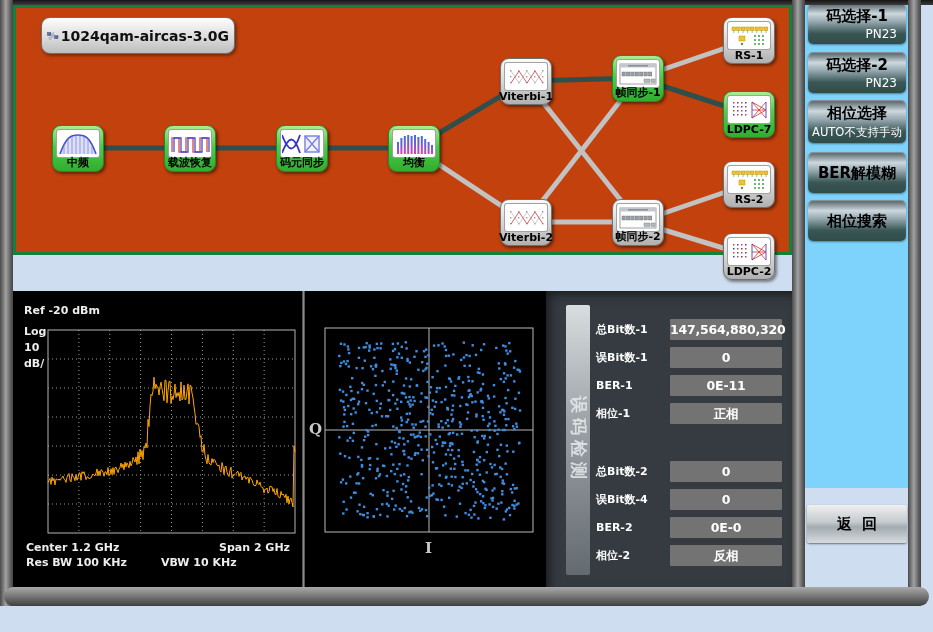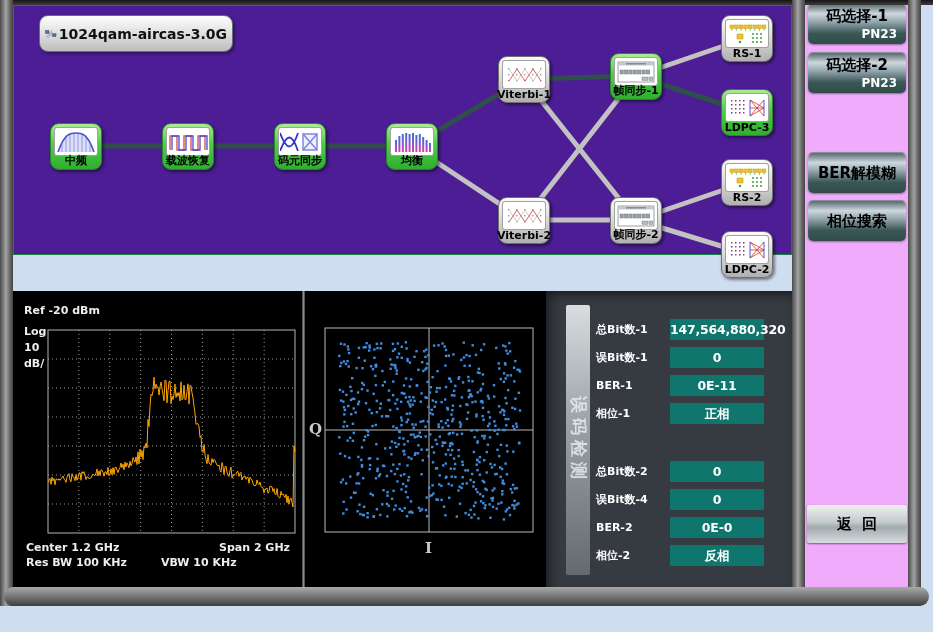--- a/index.html
+++ b/index.html
@@ -6,22 +6,22 @@
   .stage{position:relative;width:933px;height:632px;background:#cfddf1;overflow:hidden;
          font-family:"DejaVu Sans","Liberation Sans",sans-serif;}
   
   .tube-v{position:absolute;top:0;width:13px;height:606px;
           background:linear-gradient(90deg,#4a4a4a,#a2a2a2 45%,#5d5d5d 82%,#444);}
   .tube-bottom{position:absolute;left:4px;top:587px;width:925px;height:19px;border-radius:10px;
           background:linear-gradient(180deg,#a9a9a9,#787878 48%,#3e3e3e);}
   .top-strip{position:absolute;left:0;top:0;width:933px;height:5px;
           background:linear-gradient(180deg,#161616,#3c3c3c);}
   
-  .flow-panel{position:absolute;left:13px;top:5px;width:779px;height:250px;background:#4c1d95;
-          border:1px solid #15803d;box-sizing:border-box;}
+  .flow-panel{position:absolute;left:13px;top:5px;width:779px;height:250px;background:#c2410c;
+          border:3px solid #15803d;box-sizing:border-box;}
   .title-btn{position:absolute;left:25px;top:9px;width:194px;height:37px;border-radius:9px;
           border:1px solid #6e6e6e;background:linear-gradient(180deg,#fefefe,#dcdcdc 55%,#bdbdbd);
           box-shadow:1.5px 2px 3px rgba(0,0,0,.35);display:flex;align-items:center;padding:0 5px;box-sizing:border-box;}
   .title-text{font-weight:bold;font-size:14px;color:#101010;margin-left:2px;white-space:nowrap;}
   .conn{position:absolute;left:0;top:0;}
   .conn line.inactive{stroke:#c2c2c2;stroke-width:5;stroke-linecap:round;}
   .conn line.active{stroke:#2f4f4c;stroke-width:5;stroke-linecap:round;}
   .node{position:absolute;width:52px;height:47px;border-radius:9px;border:1px solid #585858;
         box-shadow:1.5px 2px 3px rgba(0,0,0,.45);box-sizing:border-box;}
   .node.active{background:linear-gradient(180deg,#abec92 0%,#4ecb49 45%,#2fae2f 100%);border-color:#2b872b;}
@@ -41,30 +41,30 @@
   .spec-text{position:absolute;color:#ededed;font-weight:bold;font-size:11px;white-space:nowrap;}
   .q-label,.i-label{position:absolute;color:#c9c9c9;font-weight:bold;font-size:15px;
             font-family:"DejaVu Serif","Liberation Serif",serif;}
   
   .vbar{position:absolute;left:20px;top:14px;width:24px;height:270px;
         background:linear-gradient(180deg,#d9dde0,#9aa0a5 45%,#646b70);border-radius:2px;}
   .vbar-label{position:absolute;top:50%;left:50%;transform:translate(-50%,-50%) rotate(90deg);
         white-space:nowrap;font-weight:bold;font-size:17px;letter-spacing:5px;color:#eef1f3;opacity:.8;}
   .srow-label{position:absolute;left:50px;width:74px;height:21px;line-height:21px;
         color:#fff;font-weight:bold;font-size:11px;white-space:nowrap;}
-  .srow-value{position:absolute;left:124px;width:94px;height:21px;line-height:21px;background:#0f766e;
+  .srow-value{position:absolute;left:124px;width:112px;height:21px;line-height:21px;background:#737373;
         color:#fff;font-weight:bold;font-size:12.5px;text-align:center;letter-spacing:-0.2px;border-radius:1px;}
   
-  .sidebar{position:absolute;left:805px;top:0;width:104px;height:587px;background:#f0abfc;}
+  .sidebar{position:absolute;left:805px;top:0;width:104px;height:488px;background:#7dd3fc;}
   .side-btn{position:absolute;left:3px;width:98px;height:41px;border-radius:5px;cursor:pointer;
         background:linear-gradient(180deg,#4d5c62 0%,#ccd8dd 26%,#94a6ae 46%,#3a5755 74%,#2f4c4a 100%);
         box-shadow:inset 0 1px 1px rgba(255,255,255,.35), 0 1px 2px rgba(0,0,0,.4);}
   .sb-main{position:absolute;top:4px;left:0;right:0;text-align:center;color:#000;font-weight:bold;font-size:15px;white-space:nowrap;}
   .side-btn.single .sb-main{top:12px;}
-  .sb-sub{position:absolute;bottom:3px;color:#fff;font-weight:bold;font-size:12px;white-space:nowrap;}
+  .sb-sub{position:absolute;bottom:3px;color:#fff;font-weight:normal;font-size:12px;white-space:nowrap;}
   .sb-sub.right{right:9px;}
   .sb-sub.center{left:0;right:0;text-align:center;font-size:11.5px;}
   .back-btn{position:absolute;left:2px;top:505px;width:100px;height:38px;border-radius:3px;cursor:pointer;
         background:linear-gradient(180deg,#f0f0f0,#c4cacd 45%,#a2abb0 58%,#d7dbdd);
         color:#000;font-weight:bold;font-size:15px;text-align:center;line-height:38px;letter-spacing:10px;
         text-indent:10px;box-shadow:0 1px 2px rgba(0,0,0,.5);}
 </style>
 </head>
 <body>
 
@@ -318,21 +318,21 @@
               <rect x="4" y="16" width="1.5" height="1.5" fill="#4040d0"></rect>
               <rect x="8" y="16" width="1.5" height="1.5" fill="#d04040"></rect>
               <rect x="12" y="16" width="1.5" height="1.5" fill="#4040d0"></rect>
               <rect x="16" y="16" width="1.5" height="1.5" fill="#d04040"></rect>
             </g>
             <path d="M23 4 L37 20 M23 20 L37 4 M23 12 L37 12 M23 4 L37 12 M23 20 L37 12" stroke="#d03030" stroke-width="0.8" fill="none"></path>
             <line x1="23" y1="4" x2="23" y2="20" stroke="#4040d0" stroke-width="0.9"></line>
             <line x1="37" y1="4" x2="37" y2="20" stroke="#4040d0" stroke-width="0.9"></line>
           </svg>
       </div>
-      <div class="nlabel">LDPC-3</div>
+      <div class="nlabel">LDPC-7</div>
     </div>
 
     <div class="node inactive" style="left:707px;top:153px">
       <div class="nicon">
         <svg width="40" height="24" viewBox="0 0 40 24">
             <g fill="#f0c428" stroke="#bb940e" stroke-width="0.5">
               <rect x="3" y="3" width="3.6" height="3.6"></rect>
               <rect x="7.6" y="3" width="3.6" height="3.6"></rect>
               <rect x="12.2" y="3" width="3.6" height="3.6"></rect>
               <rect x="16.8" y="3" width="3.6" height="3.6"></rect>
@@ -1084,20 +1084,24 @@
 
   <div class="sidebar">
     <div class="side-btn" style="top:3px">
       <div class="sb-main">码选择-1</div>
       <div class="sb-sub right">PN23</div>
     </div>
     <div class="side-btn" style="top:52px">
       <div class="sb-main">码选择-2</div>
       <div class="sb-sub right">PN23</div>
     </div>
+    <div class="side-btn" style="top:100px;height:43px">
+      <div class="sb-main">相位选择</div>
+      <div class="sb-sub center">AUTO不支持手动</div>
+    </div>
     <div class="side-btn single" style="top:200px">
       <div class="sb-main">相位搜索</div>
     </div>
     <div class="side-btn single" style="top:152px">
       <div class="sb-main">BER解模糊</div>
     </div>
     <div class="back-btn">返回</div>
   </div>
 
   <div class="top-strip"></div>

